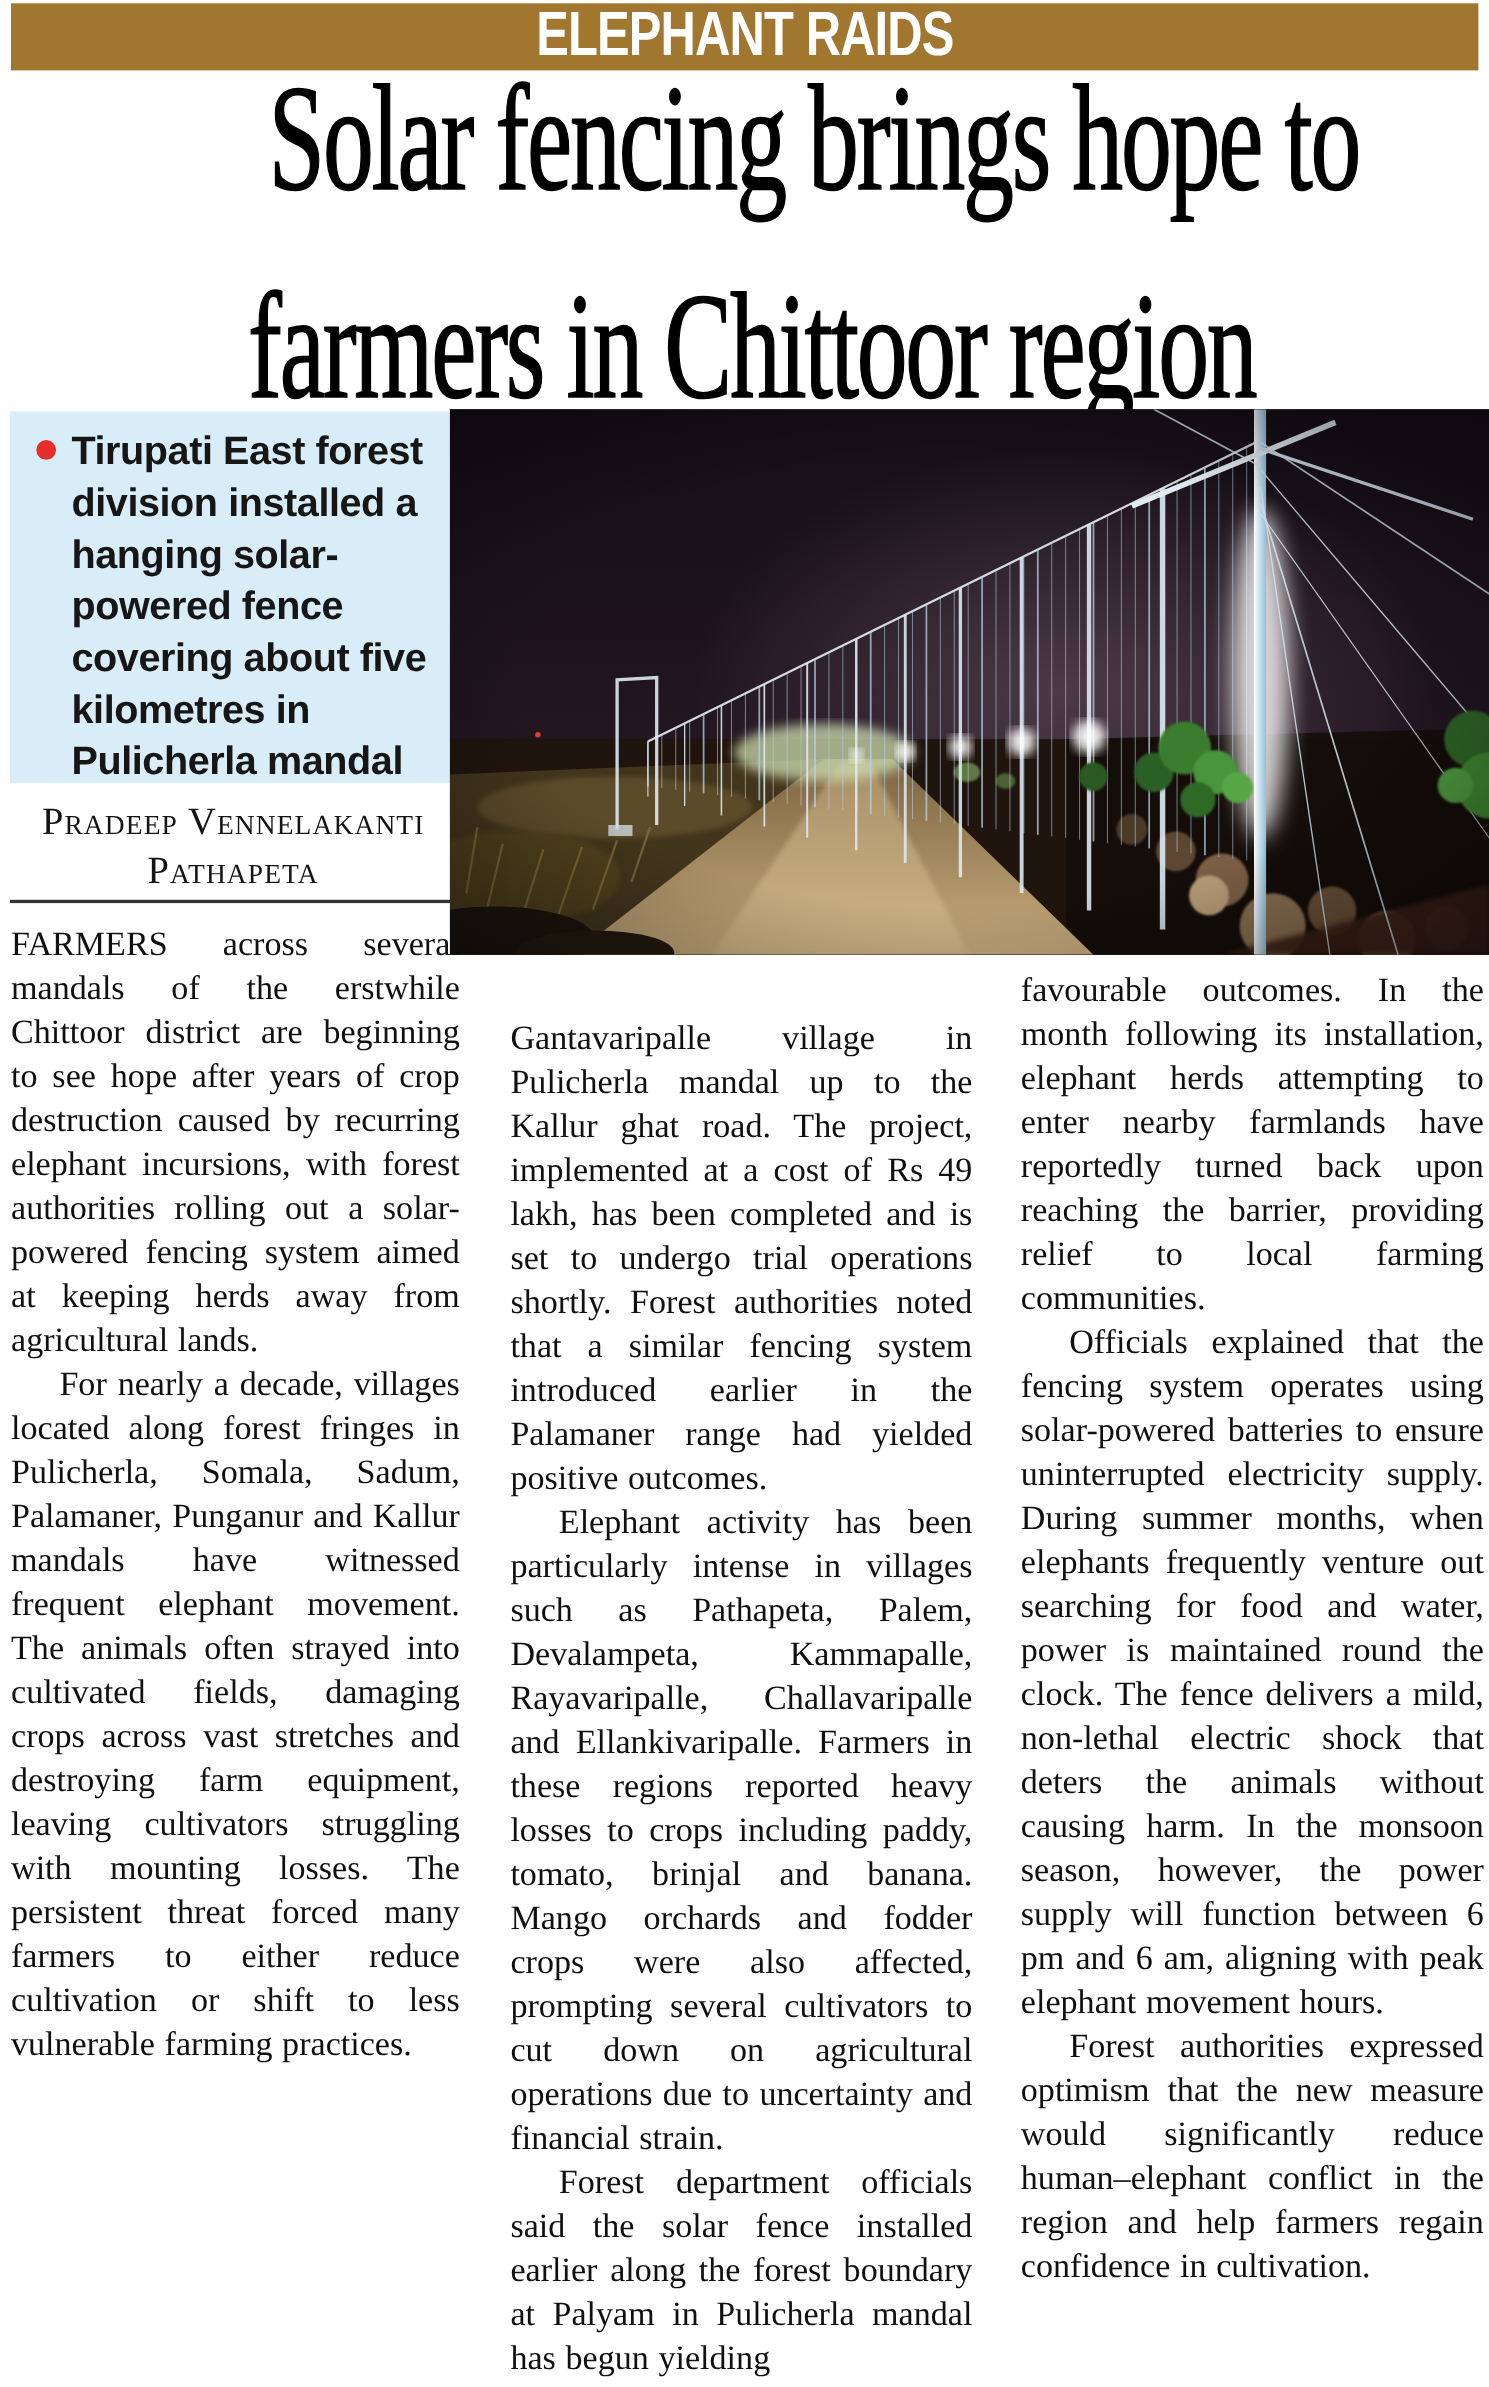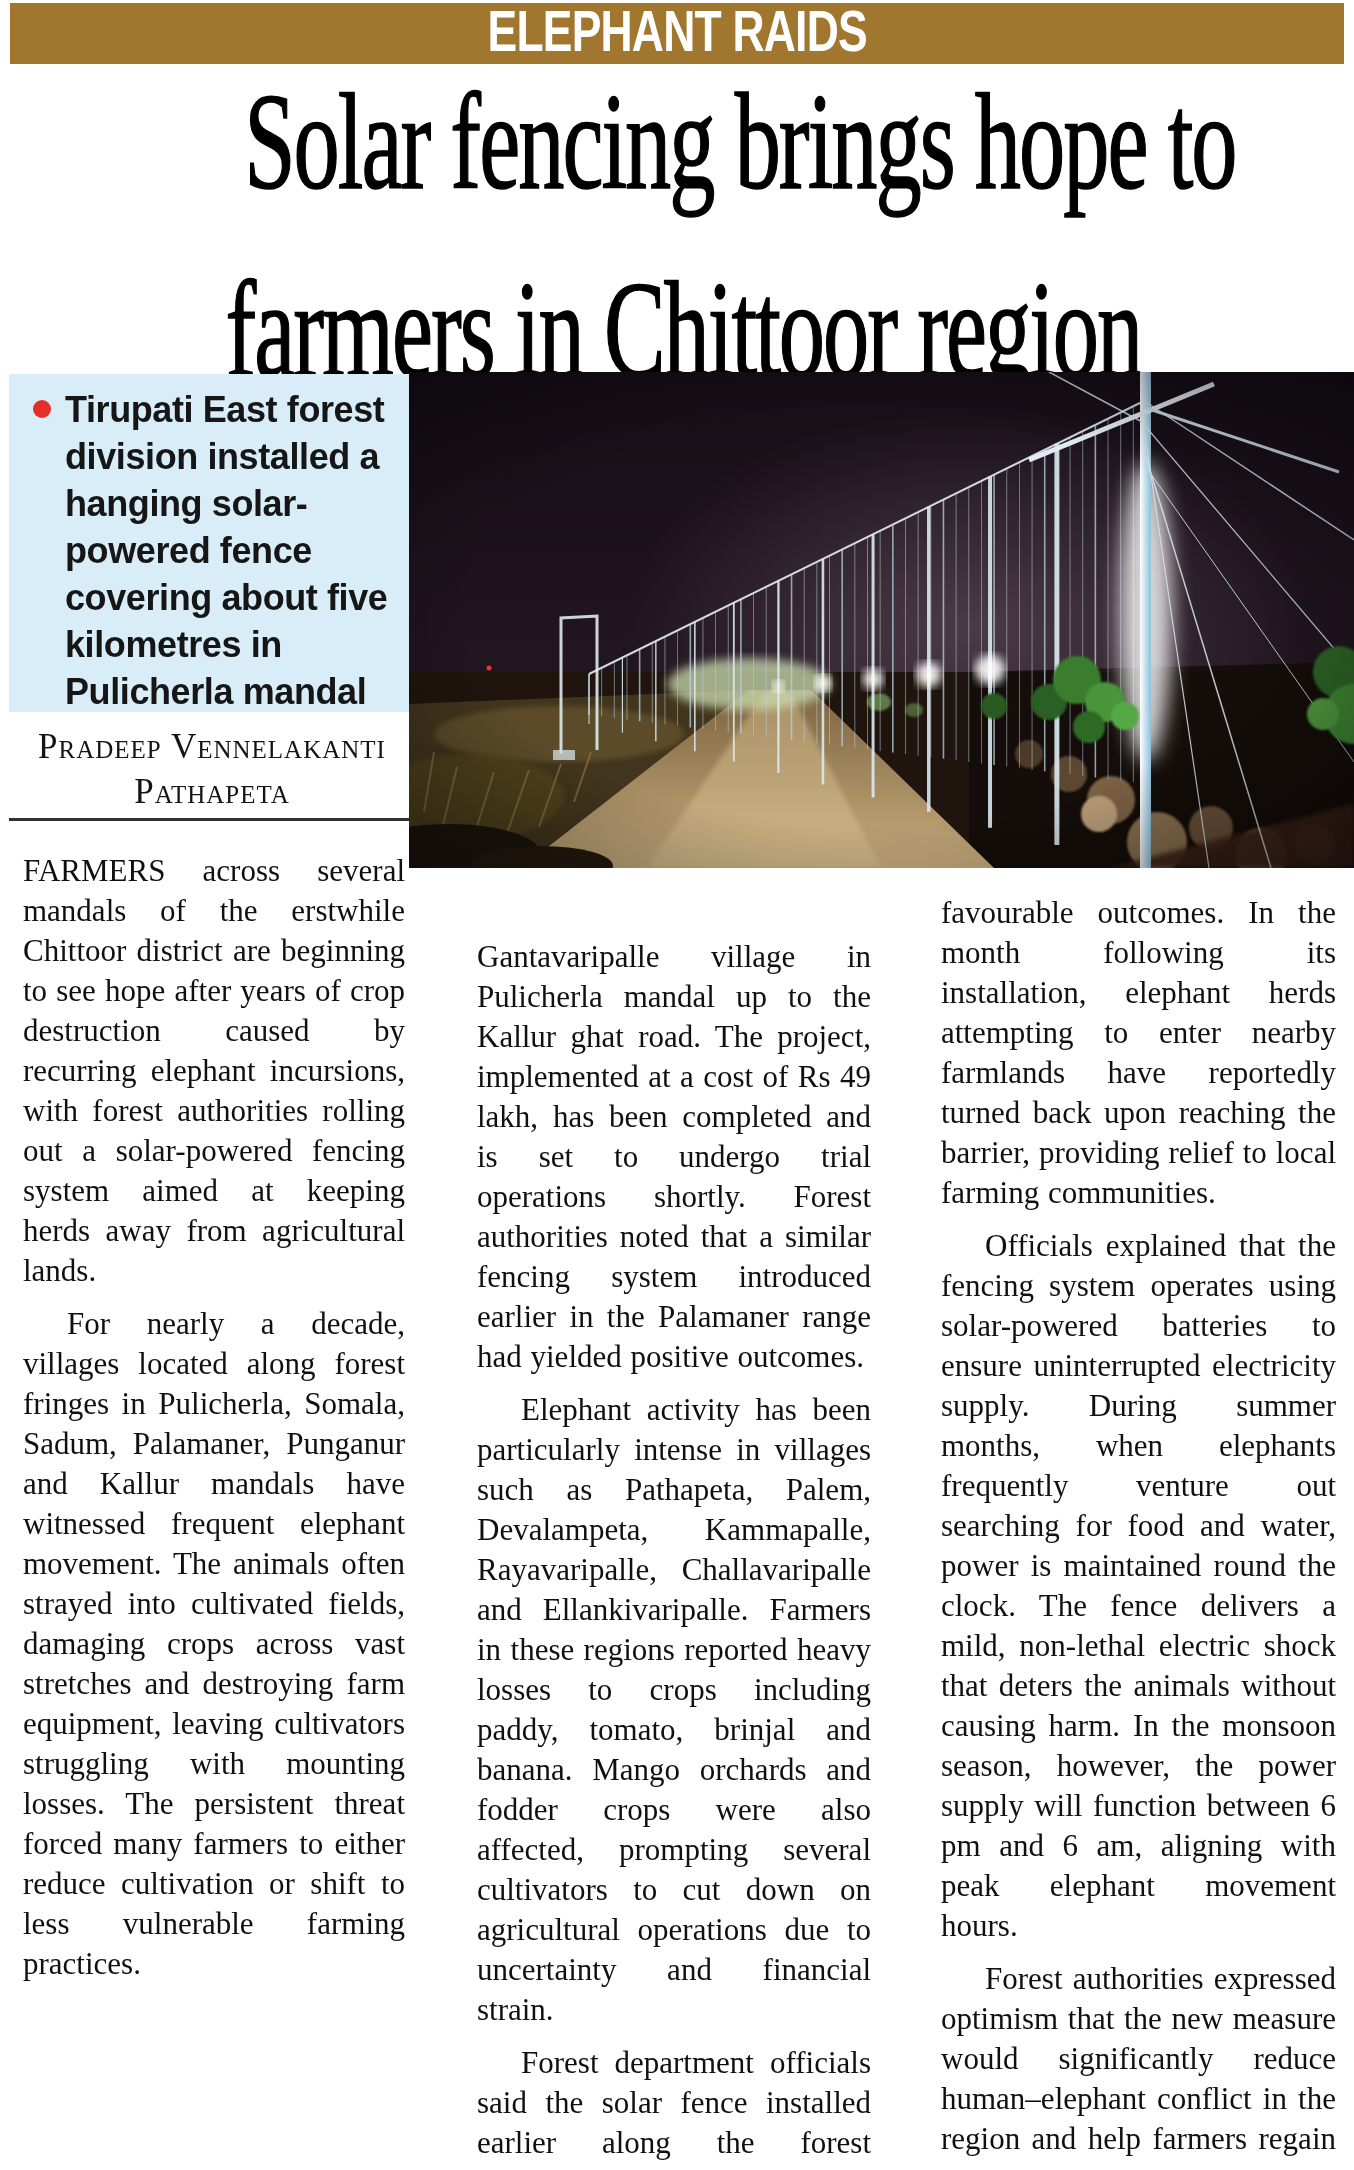--- a/index.html
+++ b/index.html
@@ -16,21 +16,21 @@
   }
   .kicker span{
     display:inline-block; color:#ffffff;
     font-family:"Liberation Sans", sans-serif; font-weight:bold;
     font-size:57px; letter-spacing:-1px;
     transform:scaleX(0.78); transform-origin:center;
     white-space:nowrap;
   }
   
   .headline{
-    position:absolute; left:0; top:68px; width:1354px;
+    position:absolute; left:0; top:52px; width:1354px;
     text-align:center; line-height:147px; color:#000;
   }
   .headline .hl-line{
     display:inline-block; font-size:138px; font-weight:normal;
     letter-spacing:-3px; white-space:nowrap;
     transform:scaleX(0.67); transform-origin:center;
     -webkit-text-stroke:1.5px #000;
   }
   
   .summary-box{
@@ -64,21 +64,21 @@
   }
   .photo svg{display:block; width:945px; height:496px;}
   
   .col{
     position:absolute; text-align:justify; font-size:31px; line-height:40px;
     color:#101010; word-spacing:1px;
   }
   .col-1{left:10px;  top:838px; width:408px; height:1324px; overflow:hidden;}
   .col-2{left:464px; top:924px; width:420px; height:1284px; overflow:hidden;}
   .col-3{left:928px; top:880px; width:421px; height:1284px; overflow:hidden;}
-  .col p{margin:13px;}
+  .col p{margin:0;}
   .col p.indent{text-indent:44px;}
 </style>
 </head>
 <body>
 
 <div class="page">
 
   <div class="kicker" style="background: rgb(161, 118, 47);">
     <span style="color: rgb(255, 255, 255);">ELEPHANT RAIDS</span>
   </div>

